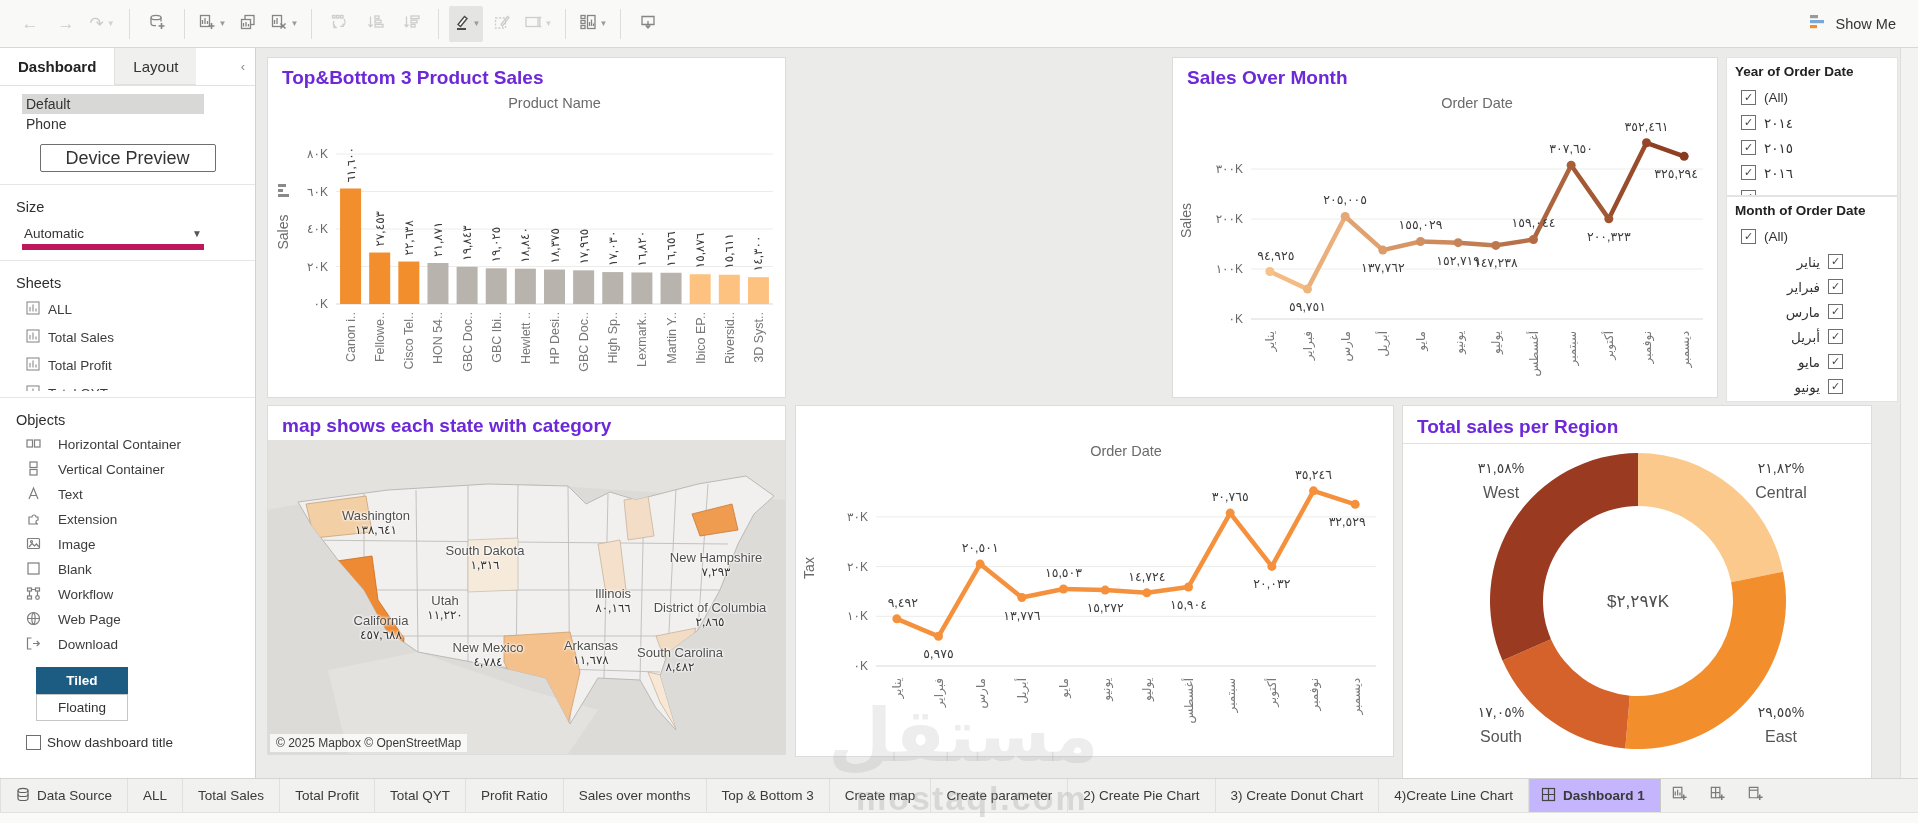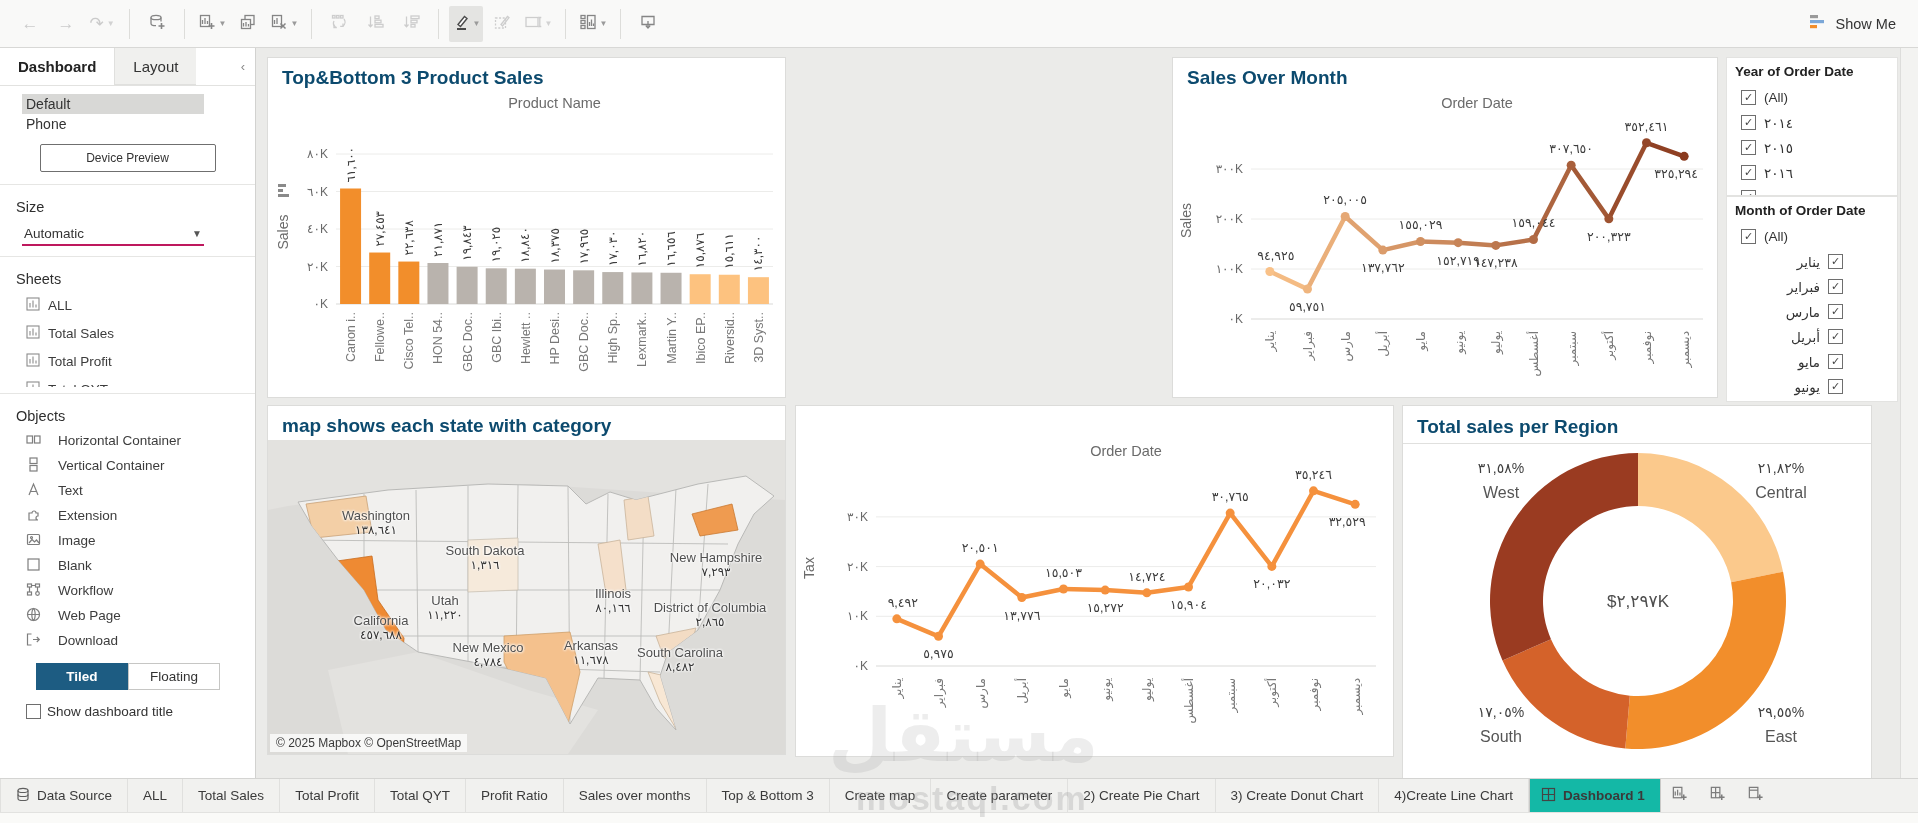--- a/index.html
+++ b/index.html
@@ -26,42 +26,42 @@
   .sidebar{position:absolute;left:0;top:48px;width:256px;height:730px;background:#fff;
     border-right:1px solid #d2d2d0;}
   .side-tabs{display:flex;height:38px;border-bottom:1px solid #e2e2e0;align-items:stretch;}
   .side-tab{padding:0 18px;display:flex;align-items:center;font-size:15px;color:#222;cursor:pointer;}
   .side-tab.active{font-weight:700;background:#fff;}
   .side-tab.inactive{background:#f0f0ee;border-left:1px solid #e0e0de;border-bottom:1px solid #e0e0de;color:#333;}
   .collapse{margin-left:auto;display:flex;align-items:center;padding:0 10px;color:#888;font-size:13px;cursor:pointer;}
   .mode{font-size:14px;padding:2px 4px;margin-left:22px;width:182px;cursor:pointer;}
   .mode.selected{background:#d8d8d6;}
   .devbtn{display:block;margin:10px auto 12px auto;width:176px;height:28px;background:#fff;
-    border:1px solid #6f6f6f;border-radius:2px;font-size:12px;color:#333;text-align:center;line-height:26px;cursor:pointer;}
+    border:1px solid #6f6f6f;border-radius:2px;font-size:18px;color:#333;text-align:center;line-height:26px;cursor:pointer;}
   .sdiv{height:1px;background:#e6e6e4;margin:6px 0;}
   .ssec{padding:8px 16px 4px 16px;font-size:14.5px;color:#2e2e2e;}
-  .sizedrop{margin:4px 22px 10px 22px;width:182px;border-bottom:2px solid #be185d;display:flex;
+  .sizedrop{margin:4px 22px 10px 22px;width:182px;border-bottom:6px solid #be185d;display:flex;
     align-items:center;font-size:13.5px;color:#333;padding:3px 2px;cursor:pointer;}
   .sizedrop .dd{margin-left:auto;color:#555;font-size:10px;}
   .sheetlist{height:96px;overflow:hidden;}
   .srow{display:flex;align-items:center;gap:8px;height:28px;padding-left:26px;font-size:13.5px;color:#3c3c3c;cursor:pointer;}
   .objlist .srow{height:25px;gap:17px;}
-  .tf-row{display:flex;margin:10px 0 0 36px;}
+  .tf-row{display:flex;margin:10px 0 0 36px;flex-direction:column;}
   .tfbtn{width:92px;height:27px;font-size:13.5px;display:flex;align-items:center;justify-content:center;cursor:pointer;}
   .tfbtn.on{background:#1d5c82;color:#fff;font-weight:700;}
   .tfbtn.off{background:#fff;border:1px solid #c6c6c4;color:#333;}
   .showtitle{display:flex;align-items:center;gap:6px;margin:14px 0 0 26px;font-size:13.5px;color:#333;cursor:pointer;}
   .cbx{width:15px;height:15px;border:1.5px solid #6e6e6e;background:#fff;display:inline-flex;
     align-items:center;justify-content:center;font-size:11px;color:#444;flex:0 0 auto;}
 
   
   .canvas{position:absolute;left:256px;top:48px;width:1662px;height:730px;background:#ebebe9;}
   .vscroll{position:absolute;right:0;top:0;width:18px;height:730px;background:#f3f3f1;border-left:1px solid #dddddb;}
   .card{position:absolute;background:#fff;border:1px solid #dcdcda;overflow:hidden;}
-  .card-title{font-size:19px;font-weight:700;color:#0c4a6e;padding:9px 14px 0 14px;height:34px;white-space:nowrap;}
+  .card-title{font-size:19px;font-weight:700;color:#6d28d9;padding:9px 14px 0 14px;height:34px;white-space:nowrap;}
   .card svg.chart{position:absolute;left:0;top:34px;}
   .titlebar{border-bottom:1px solid #e0e0de;height:38px;padding-top:10px;}
 
   
   .fcard{position:absolute;background:#fff;border:1px solid #e3e3e1;overflow:hidden;padding:6px 8px;}
   .ftitle{font-size:13.5px;font-weight:700;color:#222;margin-bottom:6px;white-space:nowrap;}
   .frow{display:flex;align-items:center;gap:8px;height:25px;font-size:13.5px;color:#333;cursor:pointer;padding-left:6px;}
   .frow.rtl{direction:rtl;padding-left:0;padding-right:46px;}
 
   
@@ -72,21 +72,21 @@
     text-shadow:0 0 3px #fff,0 0 3px #fff,0 0 3px #fff;}
   .attrib{position:absolute;left:2px;bottom:2px;background:rgba(255,255,255,.75);
     font-size:12px;color:#3a3a3a;padding:2px 6px;}
 
   
   .tabstrip{position:absolute;left:0;top:778px;width:1918px;height:34px;background:#f1f1ef;
     border-top:1px solid #d4d4d2;display:flex;align-items:stretch;}
   .sheettab{display:flex;align-items:center;gap:7px;padding:0 15px;font-size:13.5px;color:#3a3a3a;
     border-right:1px solid #e0e0de;white-space:nowrap;cursor:pointer;}
   .sheettab.first{border-left:1px solid #e0e0de;}
-  .sheettab.active{background:#14b8a6;font-weight:700;border-right:1px solid #c9c9c7;border-left:1px solid #c9c9c7;padding-left:11px;}
+  .sheettab.active{background:#c4b5fd;font-weight:700;border-right:1px solid #c9c9c7;border-left:1px solid #c9c9c7;padding-left:11px;}
   .newbtn{width:38px;display:flex;align-items:center;justify-content:center;color:#7c7c7c;cursor:pointer;}
   .statusbar{position:absolute;left:0;top:812px;width:1918px;height:11px;background:#fafaf8;border-top:1px solid #e2e2e0;}
 
   
   .wm-ar{position:absolute;left:828px;top:692px;font-size:74px;font-weight:700;
     color:rgba(125,125,125,.14);pointer-events:none;z-index:5;}
   .wm-en{position:absolute;left:856px;top:779px;font-size:34px;font-weight:700;letter-spacing:2px;
     color:rgba(140,140,140,.25);pointer-events:none;z-index:6;}
 </style>
 </head>

